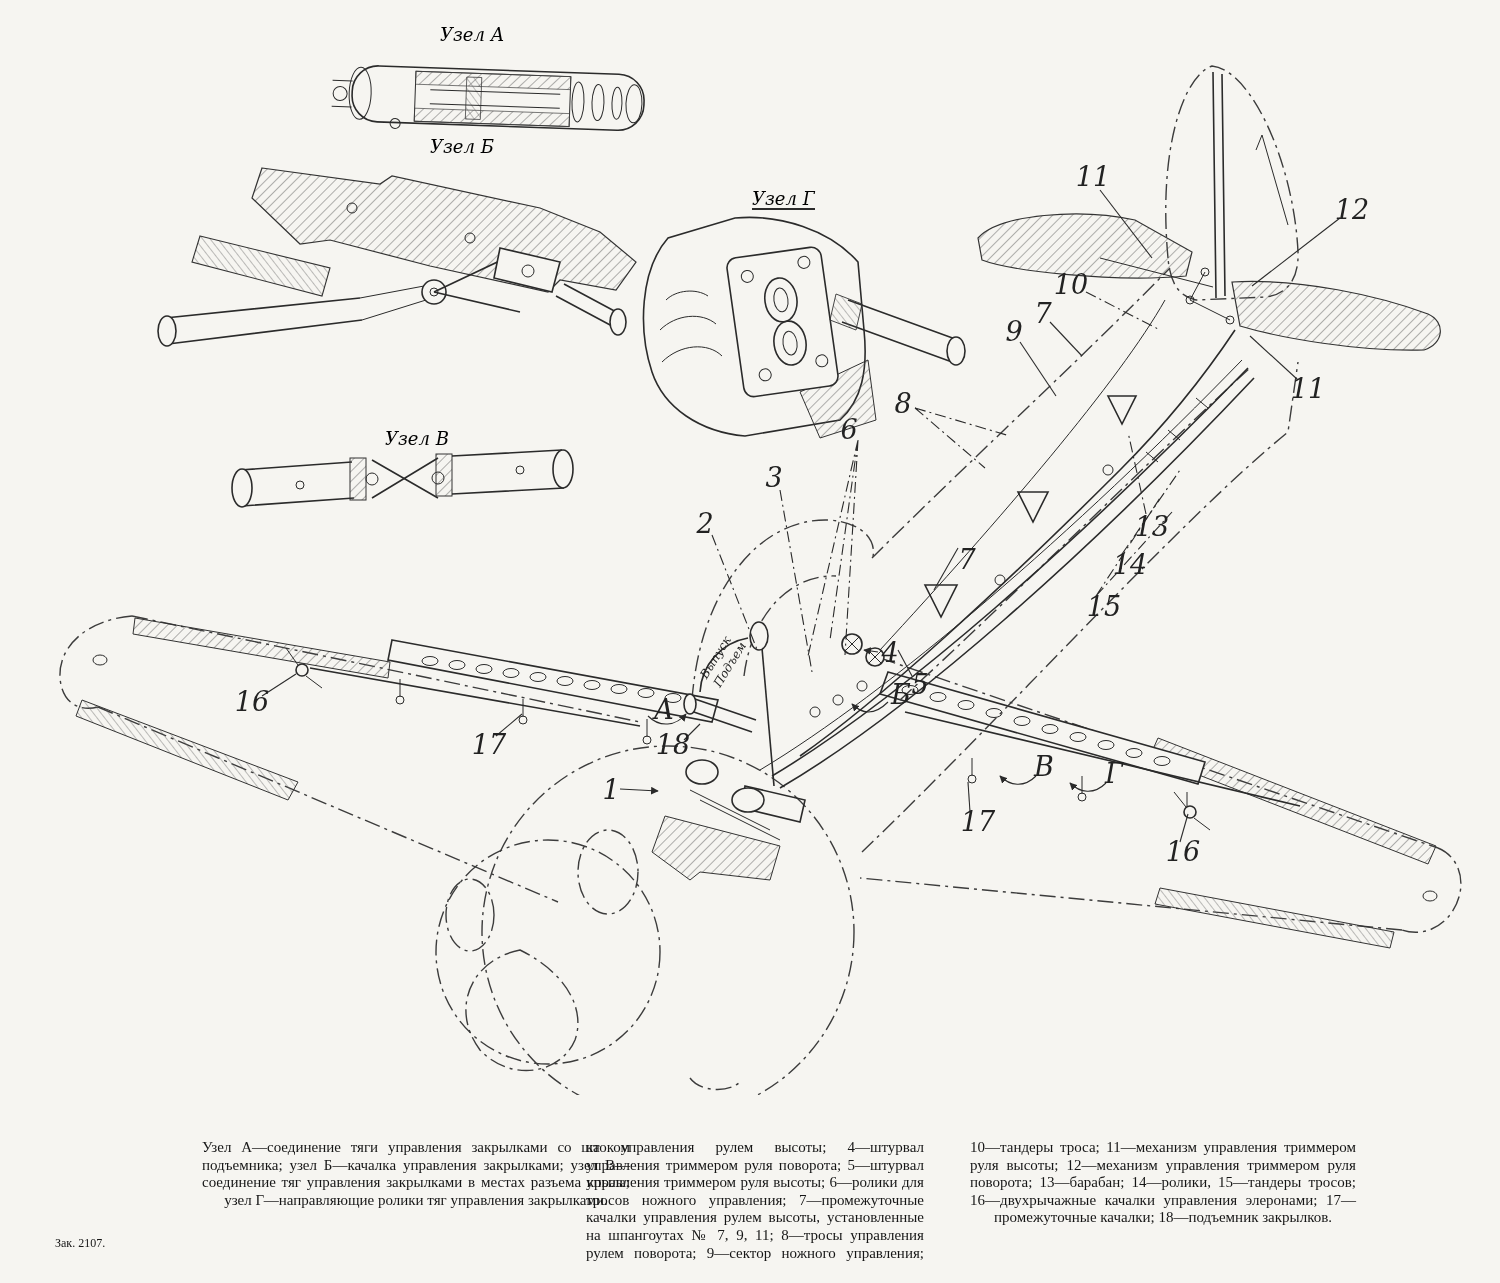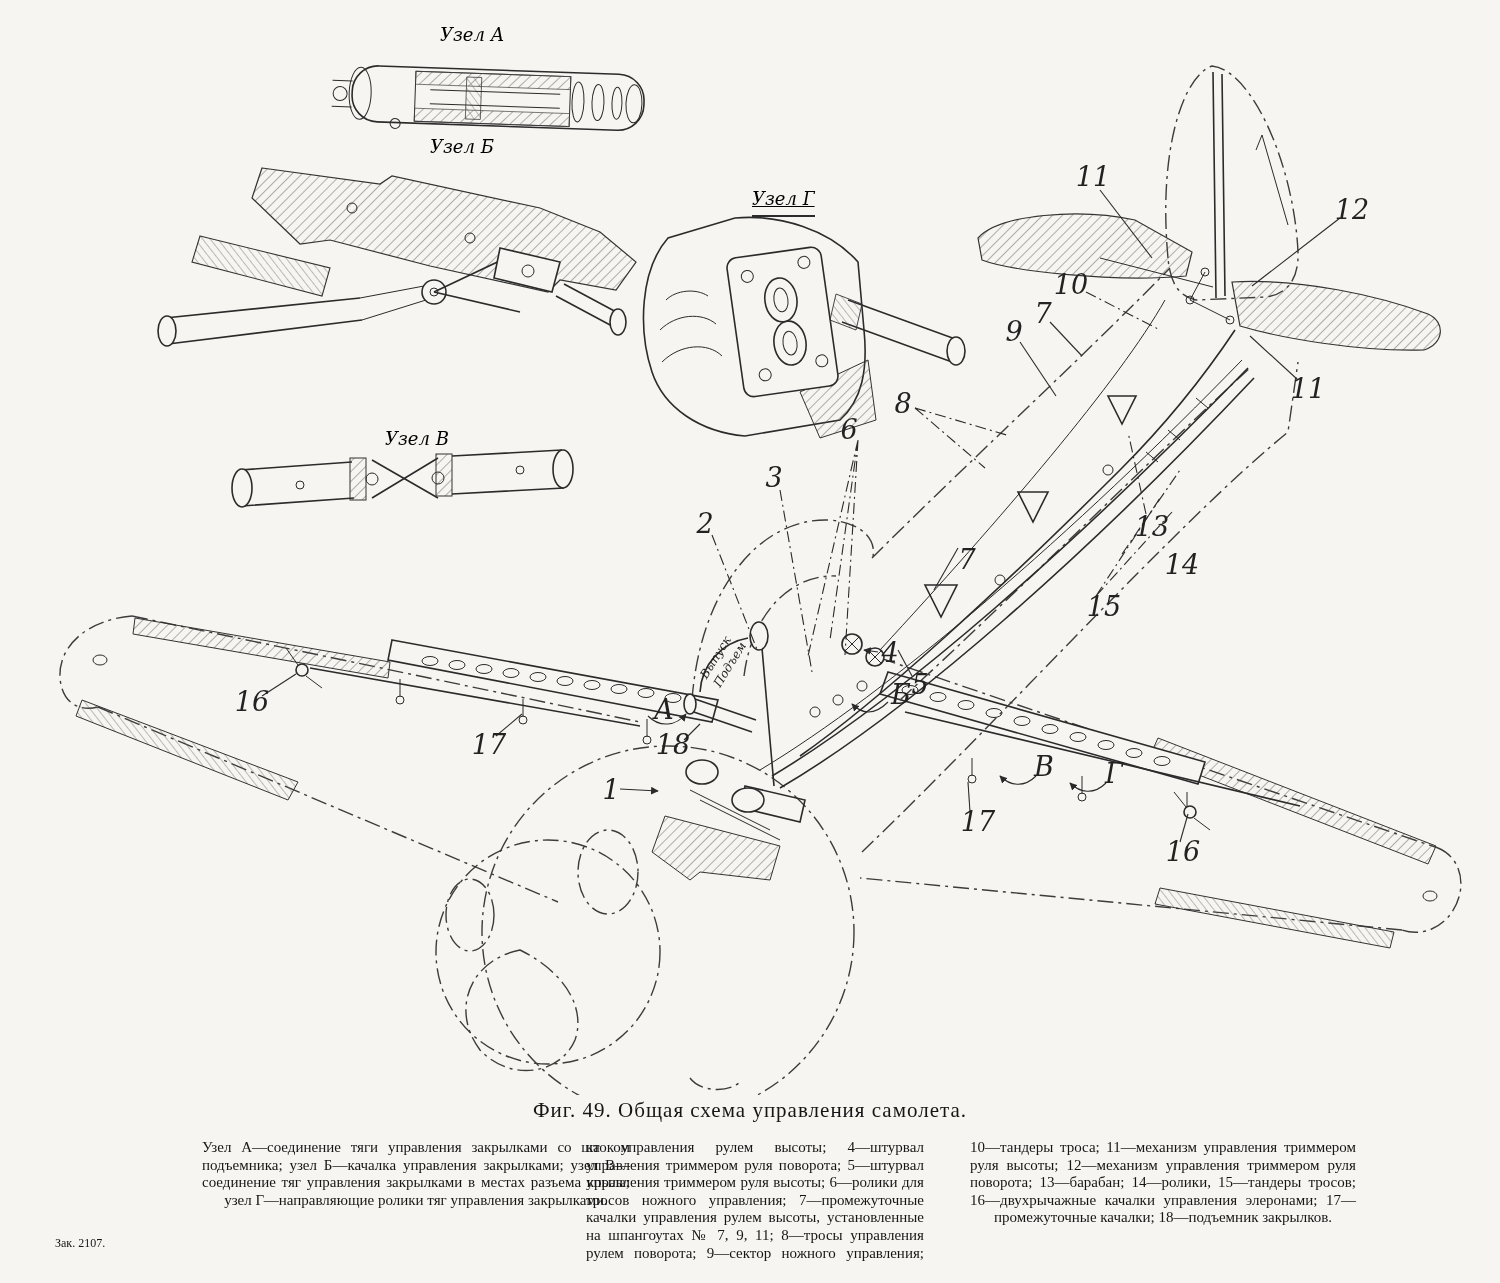--- a/index.html
+++ b/index.html
@@ -10,21 +10,21 @@
   .sl{fill:none;stroke:#2b2b2b;stroke-width:1.6;}
   .tn{fill:none;stroke:#2b2b2b;stroke-width:1;}
   .ld{fill:none;stroke:#2b2b2b;stroke-width:1.1;}
   .ldd{fill:none;stroke:#2b2b2b;stroke-width:1.1;stroke-dasharray:11 4 2 4;}
   .wfill{fill:#f6f5f1;}
   .callout{position:absolute;transform:translate(-50%,-50%);
         font-family:"DejaVu Serif", serif;font-style:italic;font-size:27px;
         color:#222;white-space:nowrap;line-height:1;}
   .detail-label{position:absolute;font-family:"DejaVu Serif", serif;font-style:italic;
         font-size:18px;color:#000000;white-space:nowrap;line-height:1;}
-  .detail-label.u{border-bottom:2px solid #2b2b2b;padding-bottom:7px;text-decoration:underline;}
+  .detail-label.u{border-bottom:2px solid #2b2b2b;padding-bottom:0;}
   .caption{position:absolute;left:0;top:1098px;width:100%;text-align:center;
         font-size:21px;letter-spacing:1px;color:#161616;}
   .legend-col{position:absolute;font-size:15px;line-height:17.6px;color:#161616;}
   .legend-col p{margin:0;text-align:justify;}
   .legend-col p.center-last{text-align-last:center;}
   .legend-col p.full-last{text-align-last:justify;}
   #col1{left:202px;top:1139px;width:428px;}
   #col2{left:586px;top:1139px;width:338px;}
   #col3{left:970px;top:1139px;width:386px;}
   .print-code{position:absolute;left:55px;top:1236px;font-size:12px;color:#161616;}
@@ -268,38 +268,37 @@
       <div class="callout" style="left: 1352px; top: 209px;">12</div>
       <div class="callout" style="left: 1071px; top: 284px;">10</div>
       <div class="callout" style="left: 1043px; top: 313px;">7</div>
       <div class="callout" style="left: 1014px; top: 331px;">9</div>
       <div class="callout" style="left: 903px; top: 403px;">8</div>
       <div class="callout" style="left: 849px; top: 429px;">6</div>
       <div class="callout" style="left: 774px; top: 477px;">3</div>
       <div class="callout" style="left: 705px; top: 523px;">2</div>
       <div class="callout" style="left: 1308px; top: 388px;">11</div>
       <div class="callout" style="left: 1152px; top: 526px;">13</div>
-      <div class="callout" style="left: 1182px; top: 564px;">14</div>
+      <div class="callout" style="left: 1130px; top: 564px;">14</div>
       <div class="callout" style="left: 1104px; top: 606px;">15</div>
       <div class="callout" style="left: 967px; top: 559px;">7</div>
       <div class="callout" style="left: 890px; top: 652px;">4</div>
       <div class="callout" style="left: 920px; top: 684px;">5</div>
       <div class="callout" style="left: 901px; top: 694px;">Б</div>
       <div class="callout" style="left: 252px; top: 701px;">16</div>
       <div class="callout" style="left: 489px; top: 744px;">17</div>
       <div class="callout" style="left: 664px; top: 709px;">А</div>
       <div class="callout" style="left: 673px; top: 744px;">18</div>
       <div class="callout" style="left: 611px; top: 789px;">1</div>
       <div class="callout" style="left: 1044px; top: 766px;">В</div>
       <div class="callout" style="left: 1114px; top: 773px;">Г</div>
       <div class="callout" style="left: 978px; top: 821px;">17</div>
       <div class="callout" style="left: 1183px; top: 851px;">16</div>
     </div>
 
-  <div class="caption">Фиг. 49. Общая схема управления самолета.</div>
 
   <div id="col1" class="legend-col">
     <p class="center-last">Узел А—соединение тяги управления закрылками со штоком подъемника; узел Б—качалка управления закрылками; узел В—соединение тяг управления закрылками в местах разъема крыла; узел Г—направляющие ролики тяг управления закрылками.</p>
   </div>
   <div id="col2" class="legend-col">
     <p class="full-last">ка управления рулем высоты; 4—штурвал управления триммером руля поворота; 5—штурвал управления триммером руля высоты; 6—ролики для тросов ножного управления; 7—промежуточные качалки управления рулем высоты, установленные на шпангоутах № 7, 9, 11; 8—тросы управления рулем поворота; 9—сектор ножного управления;</p>
   </div>
   <div id="col3" class="legend-col">
     <p class="center-last">10—тандеры троса; 11—механизм управления триммером руля высоты; 12—механизм управления триммером руля поворота; 13—барабан; 14—ролики, 15—тандеры тросов; 16—двухрычажные качалки управления элеронами; 17—промежуточные качалки; 18—подъемник закрылков.</p>
   </div>

